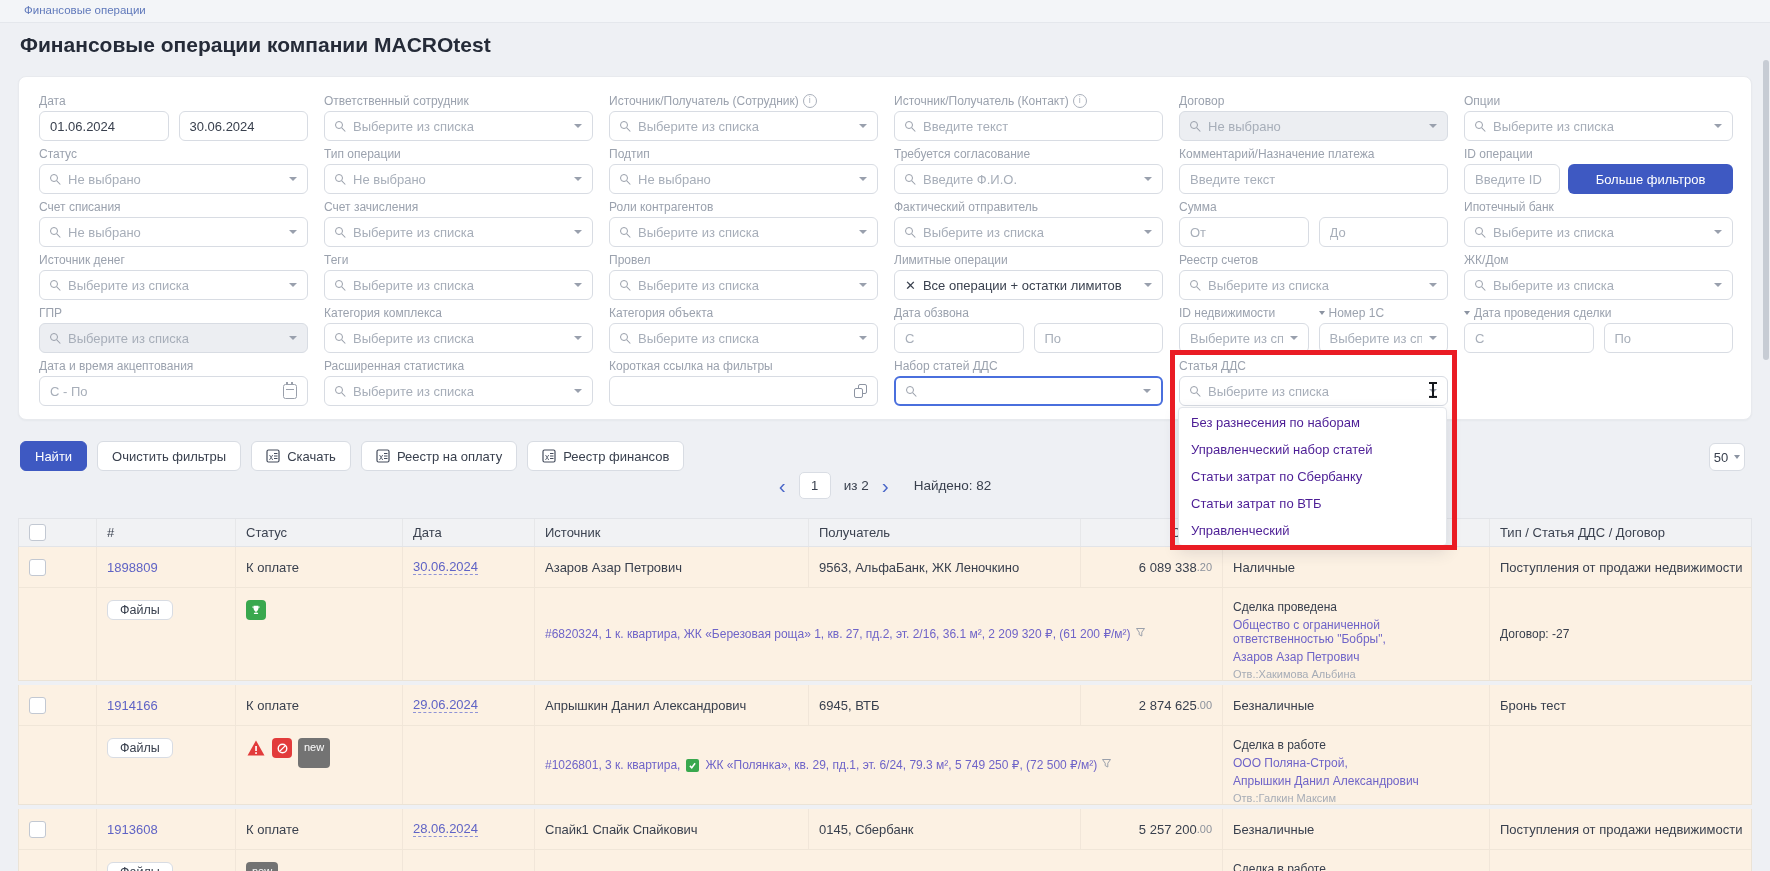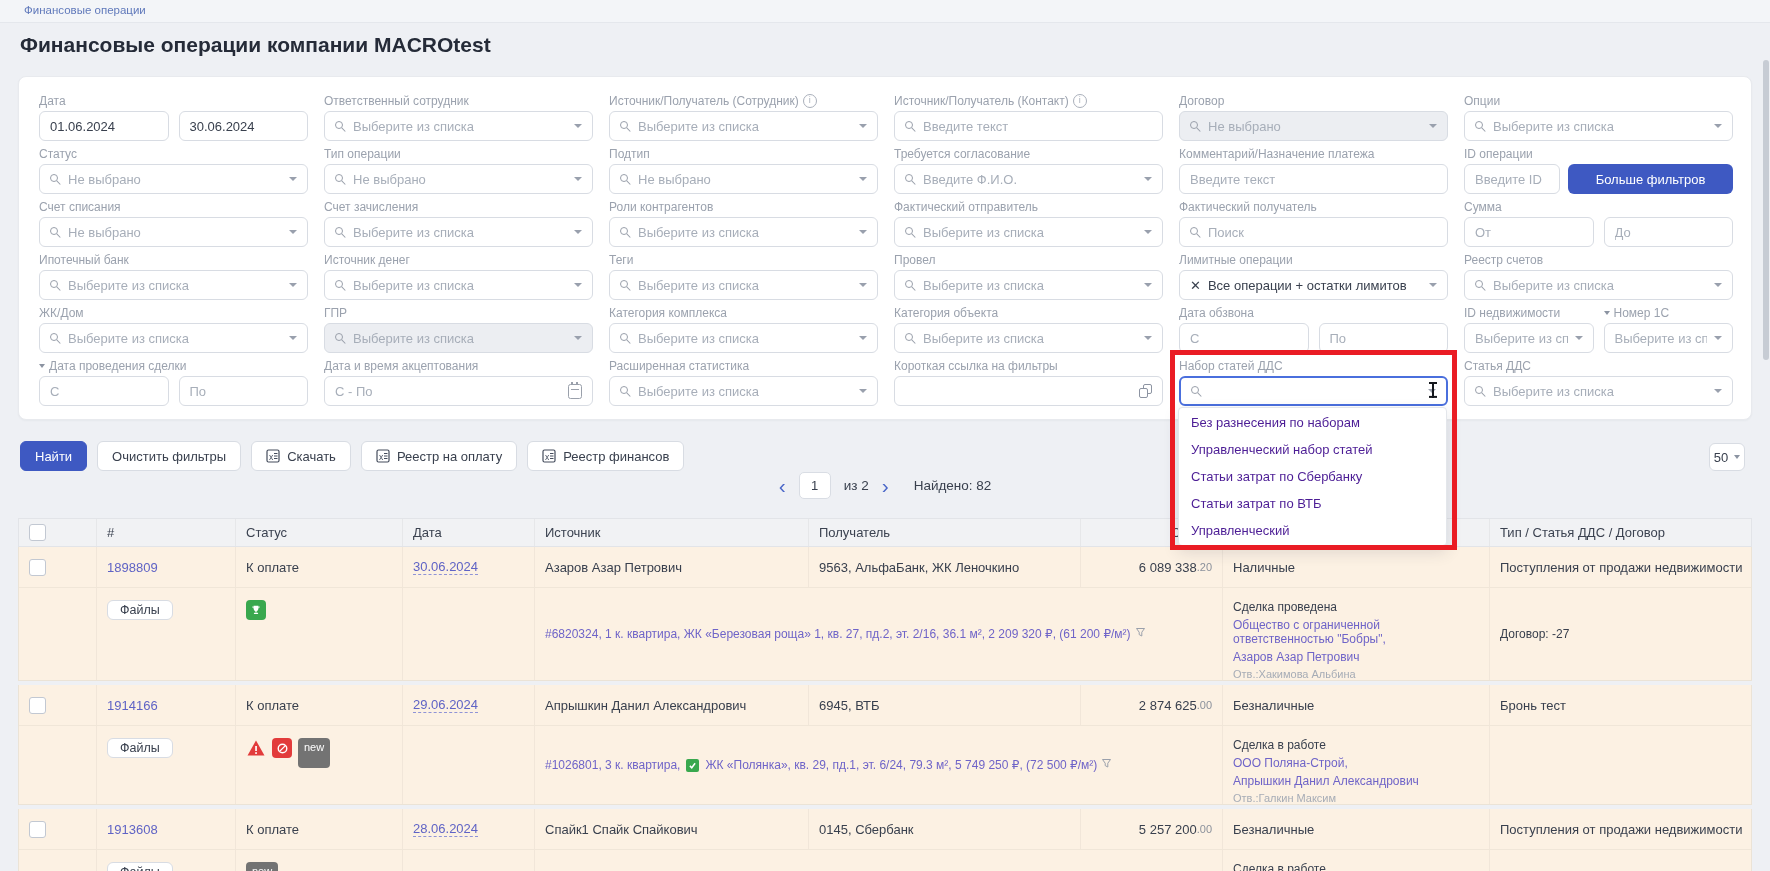--- a/index.html
+++ b/index.html
@@ -271,29 +271,20 @@
             <span>Фактический отправитель</span>
           </div>
           <div class="ctrl">
             <span class="mag"></span>
             <span class="ph">Выберите из списка</span>
             <span class="car"></span>
           </div>
         </div>
         <div class="fcell">
           <div class="flabel">
-            <span>Фактический получатель</span>
-          </div>
-          <div class="ctrl">
-            <span class="mag"></span>
-            <span class="ph">Поиск</span>
-          </div>
-        </div>
-        <div class="fcell">
-          <div class="flabel">
             <span>Сумма</span>
           </div>
           <div class="two">
             <div class="ctrl">
               <span class="ph">От</span>
             </div>
             <div class="ctrl">
               <span class="ph">До</span>
             </div>
           </div>

